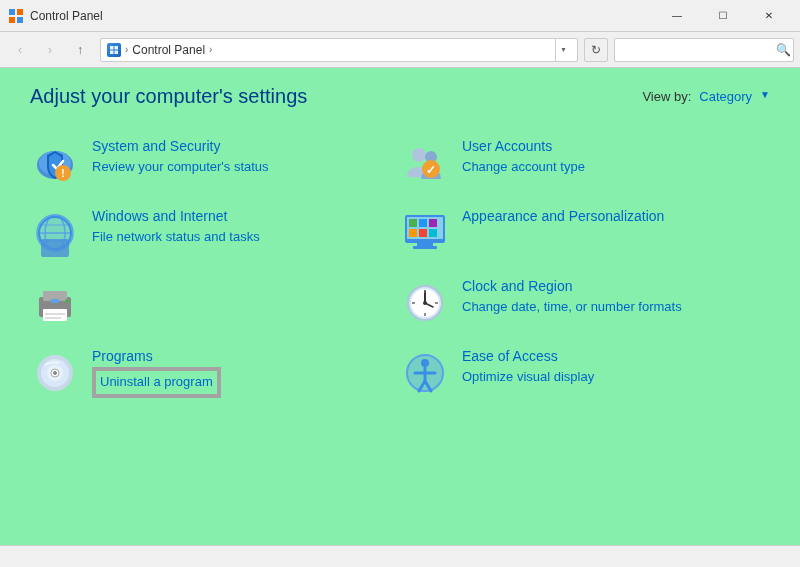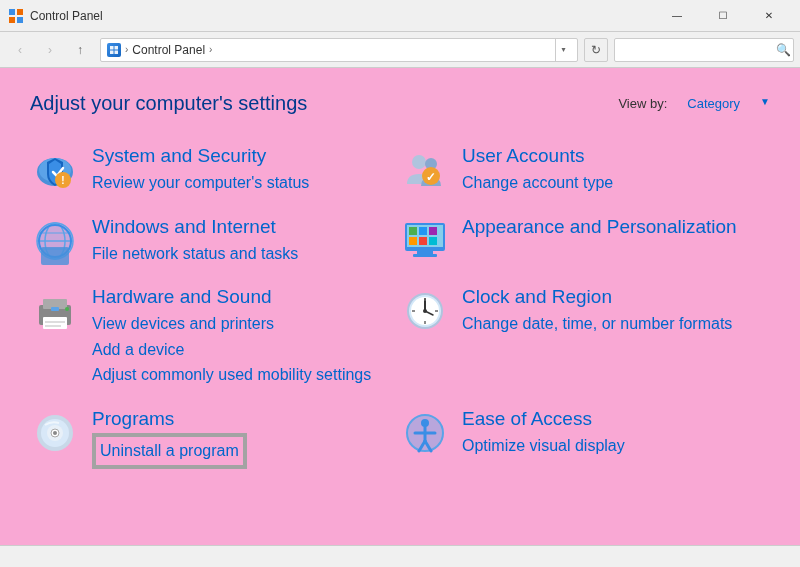--- a/index.html
+++ b/index.html
@@ -149,38 +149,38 @@
       color: #999;
     }
     .search-icon {
       color: #666;
       font-size: 12px;
     }
 
     
     .main-content {
       flex: 1;
-      background: #f9a8d4;
-      padding: 24px 30px;
+      background: #86efac;
+      padding: 17px 30px;
       overflow-y: auto;
     }
     .page-header {
       display: flex;
       align-items: center;
       justify-content: space-between;
       margin-bottom: 20px;
     }
     .page-title {
       font-size: 20px;
       font-weight: 300;
       color: #003a8c;
     }
     .view-by {
       display: flex;
-      gap: 20px;
+      gap: 8px;
       font-size: 13px;
       color: #333;
     }
     .view-by-label {
       color: #333;
     }
     .view-by-value {
       color: #0066cc;
       cursor: pointer;
     }
@@ -210,29 +210,29 @@
       justify-content: center;
     }
     .category-icon svg, .category-icon img {
       width: 48px;
       height: 48px;
     }
     .category-info {
       flex: 1;
     }
     .category-title {
-      font-size: 19px;
+      font-size: 14px;
       color: #0066cc;
       cursor: pointer;
       margin-bottom: 3px;
       font-weight: 400;
     }
     .category-link {
       display: block;
-      font-size: 16px;
+      font-size: 13px;
       color: #0066cc;
       cursor: pointer;
       line-height: 1.6;
     }
     .category-link.highlighted {
       border: 2px solid #cc0000;
       padding: 1px 4px;
       display: inline-block;
     }
 
@@ -390,26 +390,20 @@
 
           <rect x="8" y="18" width="32" height="20" rx="2" fill="#888"></rect>
           <rect x="12" y="12" width="24" height="10" rx="1" fill="#aaa"></rect>
           <rect x="12" y="30" width="24" height="12" rx="1" fill="white"></rect>
           <rect x="14" y="34" width="20" height="2" fill="#ddd"></rect>
           <rect x="14" y="38" width="16" height="2" fill="#ddd"></rect>
           <rect x="20" y="20" width="8" height="4" rx="1" fill="#5ba3e8"></rect>
           <circle cx="36" cy="22" r="2" fill="#4CAF50"></circle>
         </svg>
       </div>
-      <div class="category-info">
-        <div class="category-title">Hardware and Sound</div>
-        <span class="category-link">View devices and printers</span>
-        <span class="category-link">Add a device</span>
-        <span class="category-link">Adjust commonly used mobility settings</span>
-      </div>
     </div>
 
     <div class="category-item">
       <div class="category-icon">
         <svg width="48" height="48" viewBox="0 0 48 48">
           <circle cx="24" cy="24" r="18" fill="#b0c4de"></circle>
           <circle cx="24" cy="24" r="16" fill="#d4e8f8"></circle>
           <circle cx="24" cy="24" r="14" fill="white"></circle>
           <line x1="24" y1="12" x2="24" y2="24" stroke="#333" stroke-width="2" stroke-linecap="round"></line>
           <line x1="24" y1="24" x2="32" y2="28" stroke="#333" stroke-width="1.5" stroke-linecap="round"></line>

